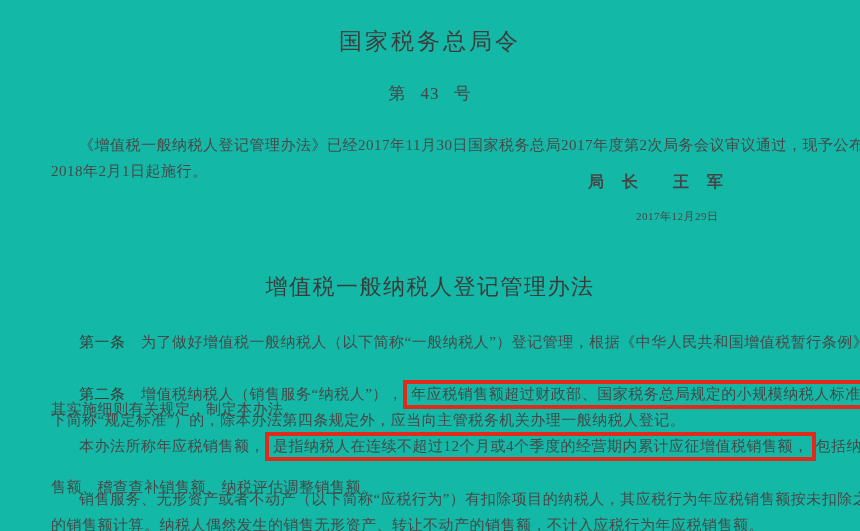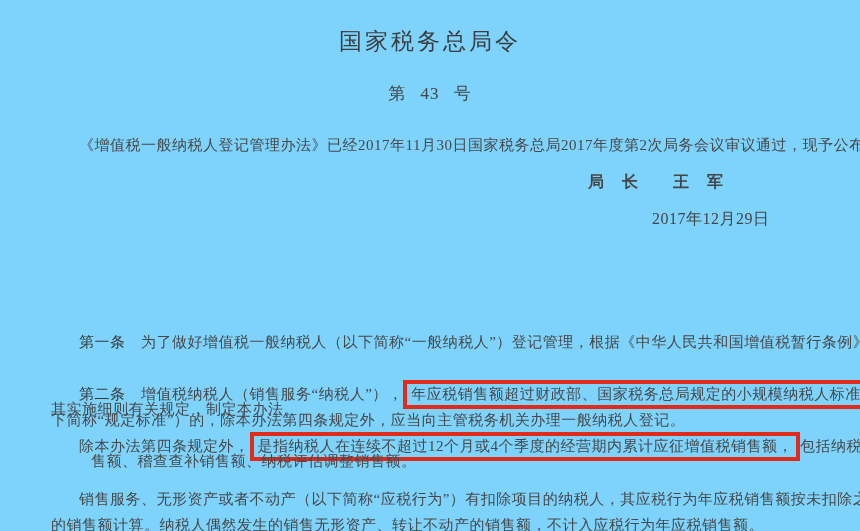--- a/index.html
+++ b/index.html
@@ -1,21 +1,21 @@
 <!DOCTYPE html>
 <html><head>
 <meta charset="utf-8">
 <style>
   * { margin: 0; padding: 0; box-sizing: border-box; }
   html, body { background: #ffffff; }
   #page {
     position: relative;
     width: 860px;
     height: 531px;
-    background: #7dd3fc;
+    background: #14b8a6;
     overflow: hidden;
     font-family: "Liberation Serif", "DejaVu Serif", serif;
     color: #484848;
   }
   .doc-title {
     position: absolute;
     top: 26px; left: 0; right: 0;
     text-align: center;
     font-size: 23px;
     letter-spacing: 3px;
@@ -46,22 +46,22 @@
   .signer {
     position: absolute;
     left: 588px;
     font-size: 16px;
     letter-spacing: 1px;
     white-space: pre;
     color: #464646;
   }
   .docdate {
     position: absolute;
-    left: 652px;
-    font-size: 16px;
+    left: 636px;
+    font-size: 11px;
     letter-spacing: 0.5px;
     white-space: nowrap;
     color: #464646;
   }
   .section-title {
     position: absolute;
     top: 272px; left: 0; right: 0;
     text-align: center;
     font-size: 22px;
     letter-spacing: 1.5px;
@@ -77,46 +77,48 @@
 </head>
 <body>
 
 <div id="page">
 
   <div class="doc-title">国家税务总局令</div>
 
   <div class="doc-number">第 43 号</div>
 
   <div class="tline indent" style="top:134px;">《增值税一般纳税人登记管理办法》已经2017年11月30日国家税务总局2017年度第2次局务会议审议通过，现予公布，自</div>
+  <div class="tline" style="top:160px;">2018年2月1日起施行。</div>
 
   <div class="signer" style="top:172px;font-weight:bold;">局　长　　王　军</div>
   <div class="docdate" style="top:209px;">2017年12月29日</div>
 
+  <div class="section-title">增值税一般纳税人登记管理办法</div>
 
   <div class="tline indent" style="top:331px;">
     <span class="seg-bold">第一条</span><span>　为了做好增值税一般纳税人（以下简称“一般纳税人”）登记管理，根据《中华人民共和国增值税暂行条例》及</span>
   </div>
 
   <div class="tline" style="top:362px;margin-top:36px;">
     <span>其实施细则有关规定，制定本办法。</span>
   </div>
 
   <div class="tline indent" style="top:383px;">
     <span class="seg-bold">第二条</span><span>　增值税纳税人（销售服务“纳税人”），</span><span class="seg-boxed">年应税销售额超过财政部、国家税务总局规定的小规模纳税人标准</span>
   </div>
 
   <div class="tline" style="top:409px;text-align:right;">
     <span>下简称“规定标准”）的，除本办法第四条规定外，应当向主管税务机关办理一般纳税人登记。</span>
   </div>
 
   <div class="tline indent" style="top:435px;">
-    <span>除本办法第四条规定外，</span><span class="seg-boxed">是指纳税人在连续不超过12个月或4个季度的经营期内累计应征增值税销售额，</span><span>包括纳税申报销</span>
+    <span>本办法所称年应税销售额，</span><span class="seg-boxed">是指纳税人在连续不超过12个月或4个季度的经营期内累计应征增值税销售额，</span><span>包括纳税申报销</span>
   </div>
 
-  <div class="tline" style="top:450px;margin-left:40px;">
+  <div class="tline" style="top:476px;">
     <span>售额、稽查查补销售额、纳税评估调整销售额。</span>
   </div>
 
   <div class="tline indent" style="top:488px;">
     <span>销售服务、无形资产或者不动产（以下简称“应税行为”）有扣除项目的纳税人，其应税行为年应税销售额按未扣除之前</span>
   </div>
 
   <div class="tline" style="top:514px;">
     <span>的销售额计算。纳税人偶然发生的销售无形资产、转让不动产的销售额，不计入应税行为年应税销售额。</span>
   </div>

